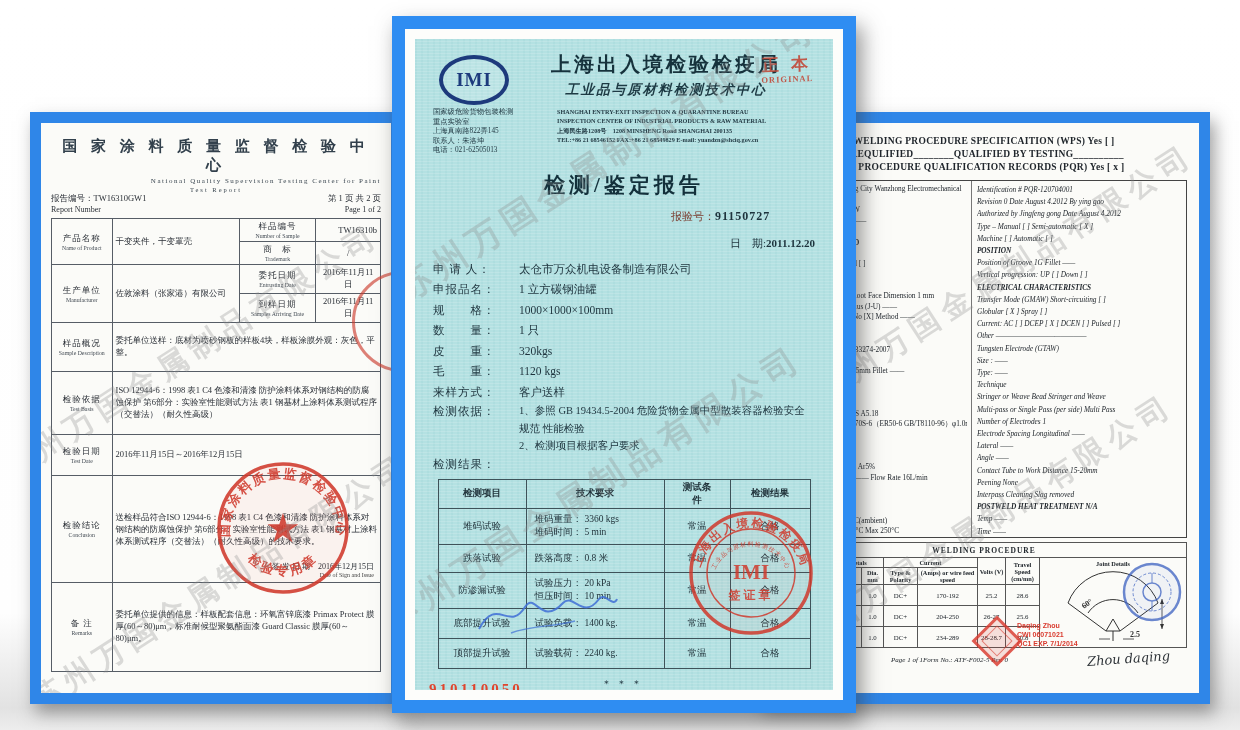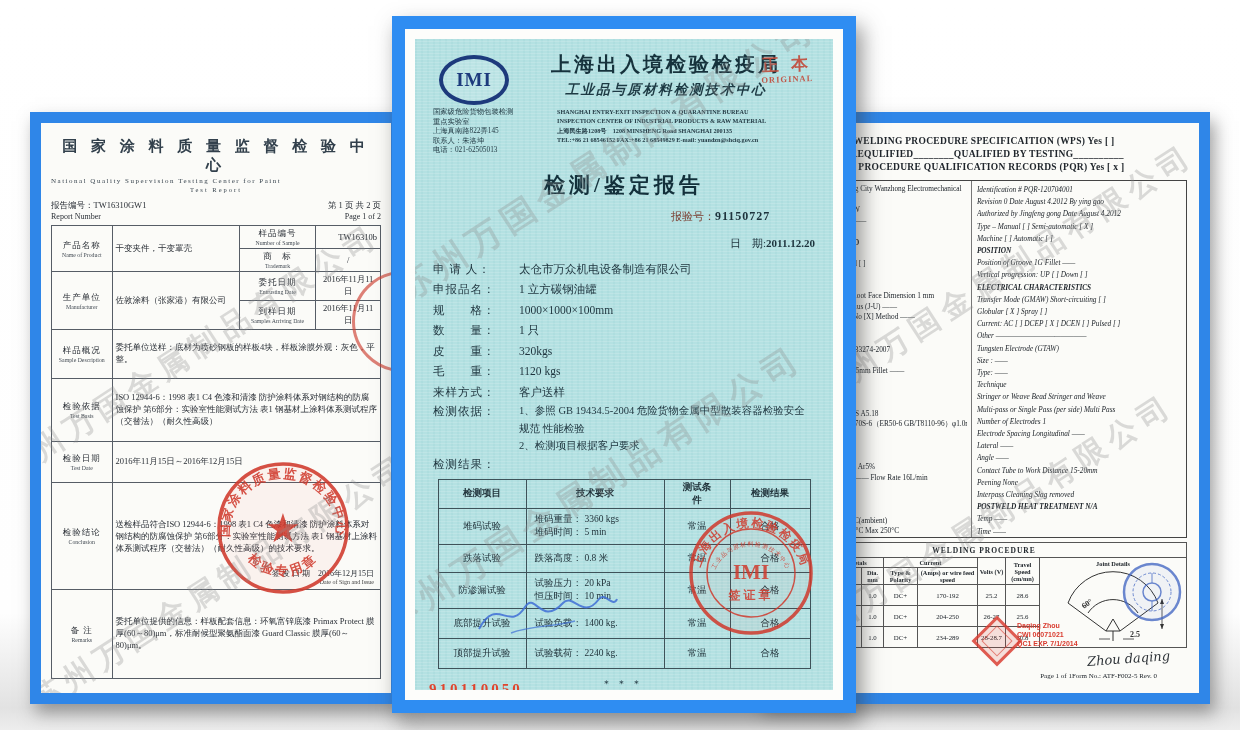--- a/index.html
+++ b/index.html
@@ -18,24 +18,24 @@
   .paper{position:relative;width:100%;height:100%;box-sizing:border-box;overflow:hidden;}
   .paper-white{background:#fbfbf8;}
   .paper-teal{background:#b4e1e2;
      background-image:repeating-linear-gradient(0deg,rgba(255,255,255,.14) 0 1px,transparent 1px 3px),
                       repeating-linear-gradient(90deg,rgba(120,190,195,.10) 0 2px,transparent 2px 6px);}
   .wm{position:absolute;color:rgba(138,138,138,.30);white-space:nowrap;pointer-events:none;
       letter-spacing:7px;transform:rotate(-33deg);transform-origin:left center;z-index:9;font-weight:700;}
   
   .lp{padding:14px 10px 8px 10px;color:#2a2f36;}
   .l-title{text-align:center;font-size:15px;font-weight:700;letter-spacing:5px;color:#32404c;}
-  .l-title-en{text-align:left;font-size:7px;letter-spacing:1.5px;margin-top:2px;color:#3a4650;}
+  .l-title-en{text-align:right;font-size:7px;letter-spacing:1.5px;margin-top:2px;color:#3a4650;}
   .l-sub{text-align:center;font-size:13.5px;font-weight:700;letter-spacing:9px;margin-top:6px;color:#32404c;}
   .l-sub-en{text-align:center;font-size:6.5px;letter-spacing:2px;margin-top:1px;color:#3a4650;}
-  .l-repline{display:flex;justify-content:space-between;margin-top:7px;font-size:8.5px;}
+  .l-repline{display:flex;justify-content:space-between;font-size:8.5px;}
   .l-repline .en{font-size:8px;}
   .ltable{border-collapse:collapse;width:100%;margin-top:4px;table-layout:fixed;}
   .ltable td{border:1px solid #565d66;font-size:8.5px;padding:2px 3px;vertical-align:middle;color:#2a2f36;}
   .lbl{text-align:center;}
   .lbl .cn{font-size:8.5px;letter-spacing:1px;display:block;}
   .lbl .en{font-size:5.8px;display:block;color:#434b54;}
   .stamp-red-left{position:absolute;left:172px;top:335px;z-index:8;opacity:.88;}
   .stamp-frag{position:absolute;right:-62px;top:148px;width:95px;height:95px;border-radius:50%;
       border:3px solid rgba(205,62,48,.65);z-index:8;}
   .conc-cell{position:relative;}
@@ -80,21 +80,21 @@
   .w-box{border:1px solid #444;margin-top:6px;display:flex;height:358px;box-sizing:border-box;}
   .w-colL{width:47%;padding:3px 4px;box-sizing:border-box;border-right:1px solid #777;}
   .w-colR{width:53%;padding:3px 5px;box-sizing:border-box;font-style:italic;}
   .wps-line{font-size:7.3px;line-height:10.7px;min-height:10.7px;white-space:nowrap;overflow:hidden;}
   .w-colR .wps-line{line-height:12.2px;min-height:12.2px;}
   .wps-line.b{font-weight:700;}
   .wtable{border-collapse:collapse;width:100%;margin-top:4px;table-layout:fixed;}
   .wtable th,.wtable td{border:1px solid #555;font-size:6.3px;padding:1px;text-align:center;color:#20262c;}
   .wtable .wp-title{font-size:7.5px;font-weight:700;letter-spacing:1px;height:12px;}
   .wtable td.dat{font-size:6.8px;height:18px;}
-  .w-foot{display:flex;justify-content:flex-end;margin-top:24px;font-size:7px;padding:0 30px 0 110px;}
+  .w-foot{display:flex;justify-content:flex-start;margin-top:8px;font-size:7px;padding:0 30px 0 110px;font-style:italic;}
   .w-redstamp{position:absolute;left:248px;top:498px;color:#d93a2e;font-size:7px;font-weight:700;
       line-height:9px;z-index:8;font-family:"Liberation Sans",sans-serif;}
   .w-diamond{position:absolute;left:210px;top:500px;width:30px;height:30px;border:3px solid rgba(217,58,46,.8);
       transform:rotate(45deg);z-index:8;background:rgba(217,58,46,.15);}
   .w-diamond:after{content:"";position:absolute;inset:4px;border:1px solid rgba(217,58,46,.6);}
   .w-bluestamp{position:absolute;left:352px;top:438px;z-index:8;opacity:.75;}
   .w-sign{position:absolute;left:318px;top:528px;font-size:13px;font-style:italic;color:#2e3338;
       transform:rotate(-4deg);z-index:9;font-family:"DejaVu Serif",serif;}
   .jd-svg{display:block;margin:2px auto;}
 </style>

